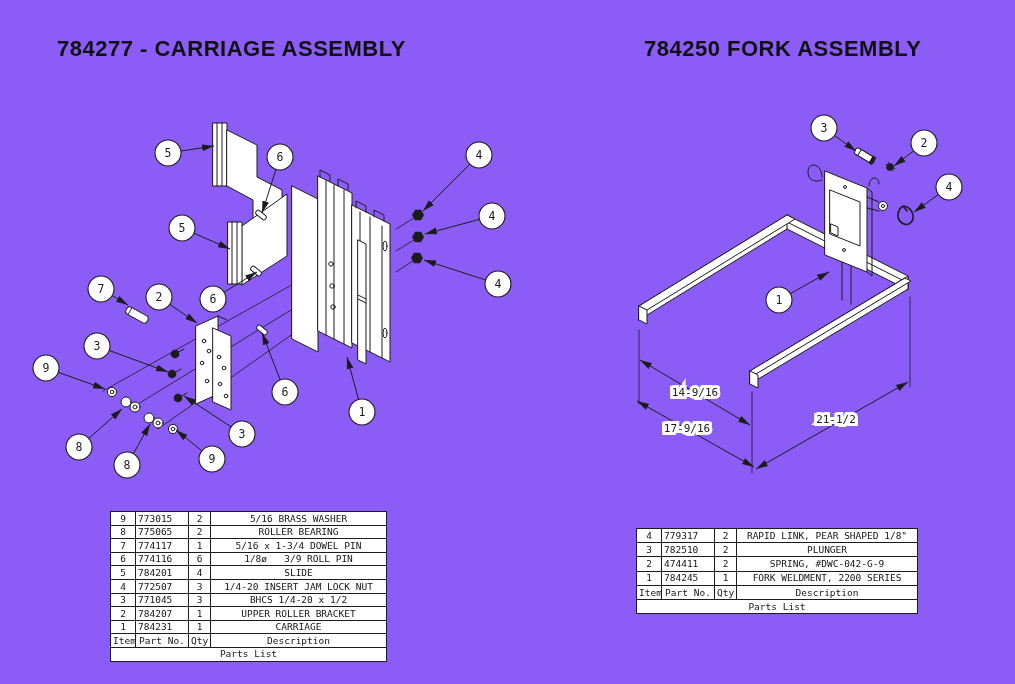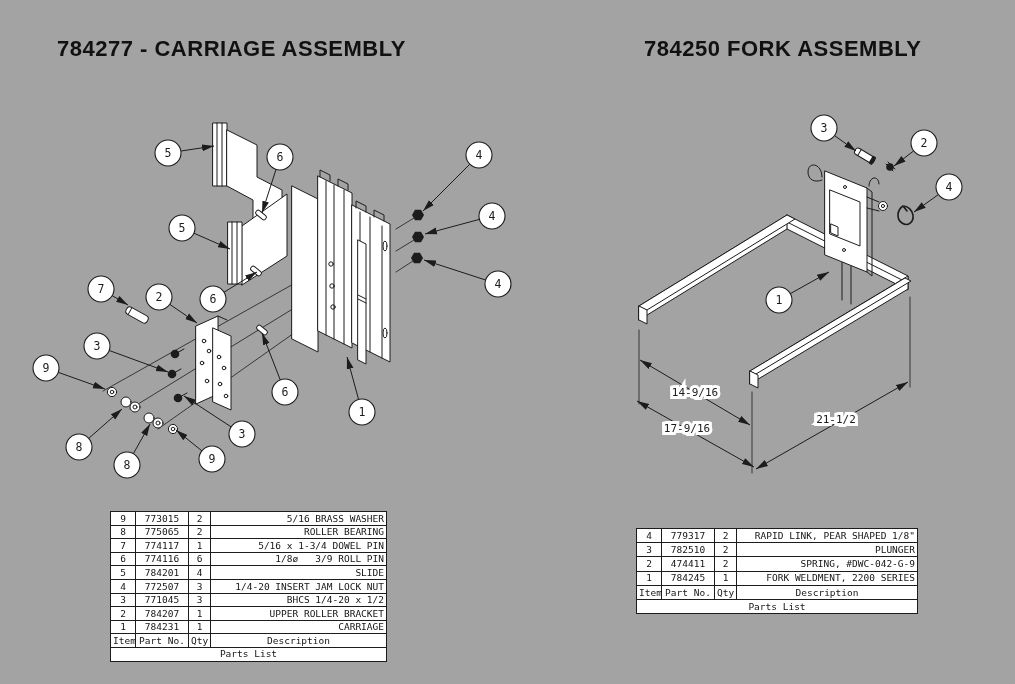--- a/index.html
+++ b/index.html
@@ -1,16 +1,16 @@
 <!DOCTYPE html>
 <html><head>
 <meta charset="utf-8">
 <style>
   html,body{margin:0;padding:0;background:#fff;}
-  #page{position:relative;width:1015px;height:684px;background:#a3a3a3;overflow:hidden;
+  #page{position:relative;width:1015px;height:684px;background:#8b5cf6;overflow:hidden;
         font-family:"Liberation Sans",sans-serif;}
   .title{position:absolute;font-family:"Liberation Sans",sans-serif;font-weight:700;
          font-size:22px;letter-spacing:.5px;color:#111;white-space:nowrap;}
   #drawing{position:absolute;left:0;top:0;}
 
   
   .g path,.g line,.g rect,.g circle,.g ellipse{stroke:#1c1c1c;stroke-width:1;fill:none;
         stroke-linejoin:round;stroke-linecap:round;}
   .g .gf{fill:#ffffff;}
   .g .gd{fill:#1c1c1c;stroke:none;}
@@ -24,23 +24,23 @@
 
   
   .tbl{position:absolute;}
   .tbl table{border-collapse:collapse;width:100%;background:#fff;
       font-family:"DejaVu Sans Mono",monospace;font-size:9.5px;color:#141414;
       border:1.5px solid #1c1c1c;table-layout:fixed;}
   .tbl td{border:1px solid #1c1c1c;padding:0 2px;white-space:pre;overflow:hidden;line-height:1;}
   .tbl-carriage td{height:12.6px;}
   .tbl-fork td{height:13.2px;}
   .c-item{width:20px;text-align:center;}
-  .c-part{width:48px;text-align:center;}
+  .c-part{width:48px;text-align:left;}
   .c-qty{width:17px;text-align:center;}
-  .c-desc{text-align:right;}
+  .c-desc{text-align:center;}
   .hdr td{text-align:center;margin-left:44px;}
   .cap td{text-align:center;}
 </style>
 </head>
 <body>
 
 <div id="page">
 
   <div class="title" style="left:57px;top:36px">784277 - CARRIAGE ASSEMBLY</div>
   <div class="title" style="left:644px;top:36px">784250 FORK ASSEMBLY</div>

